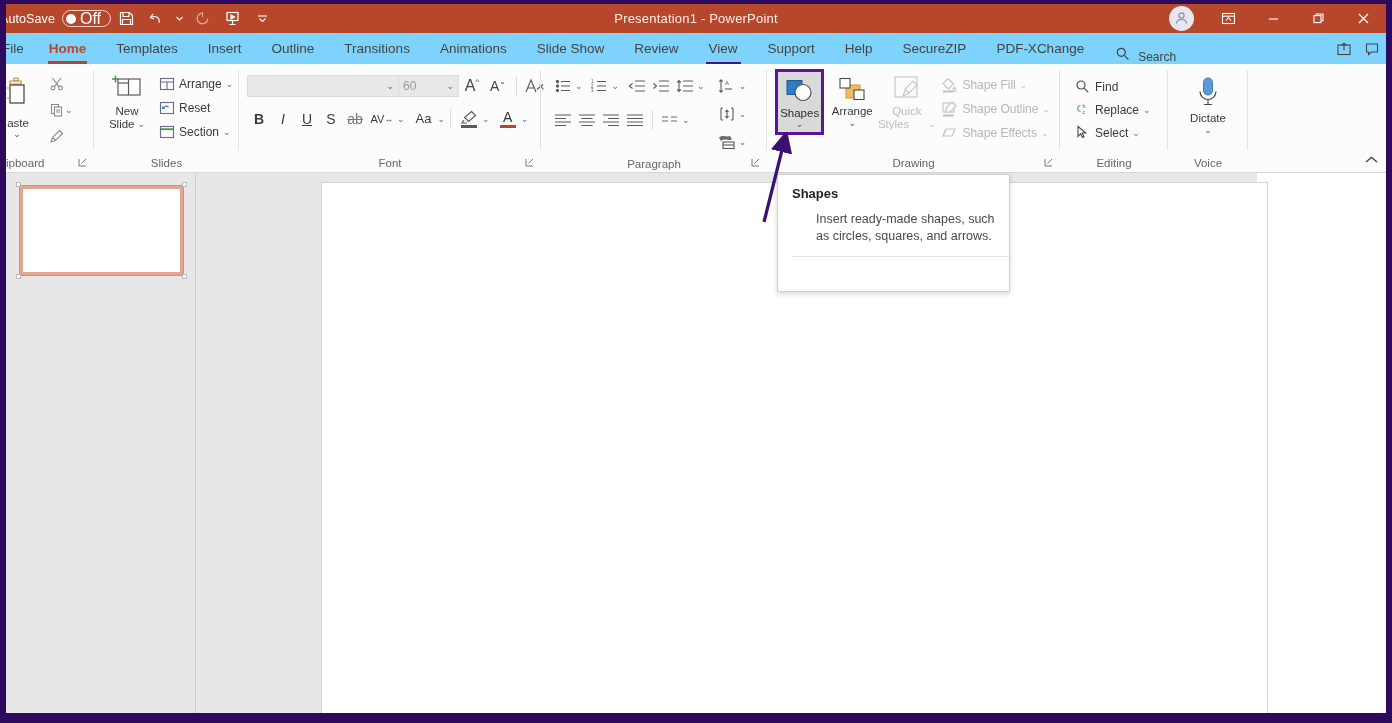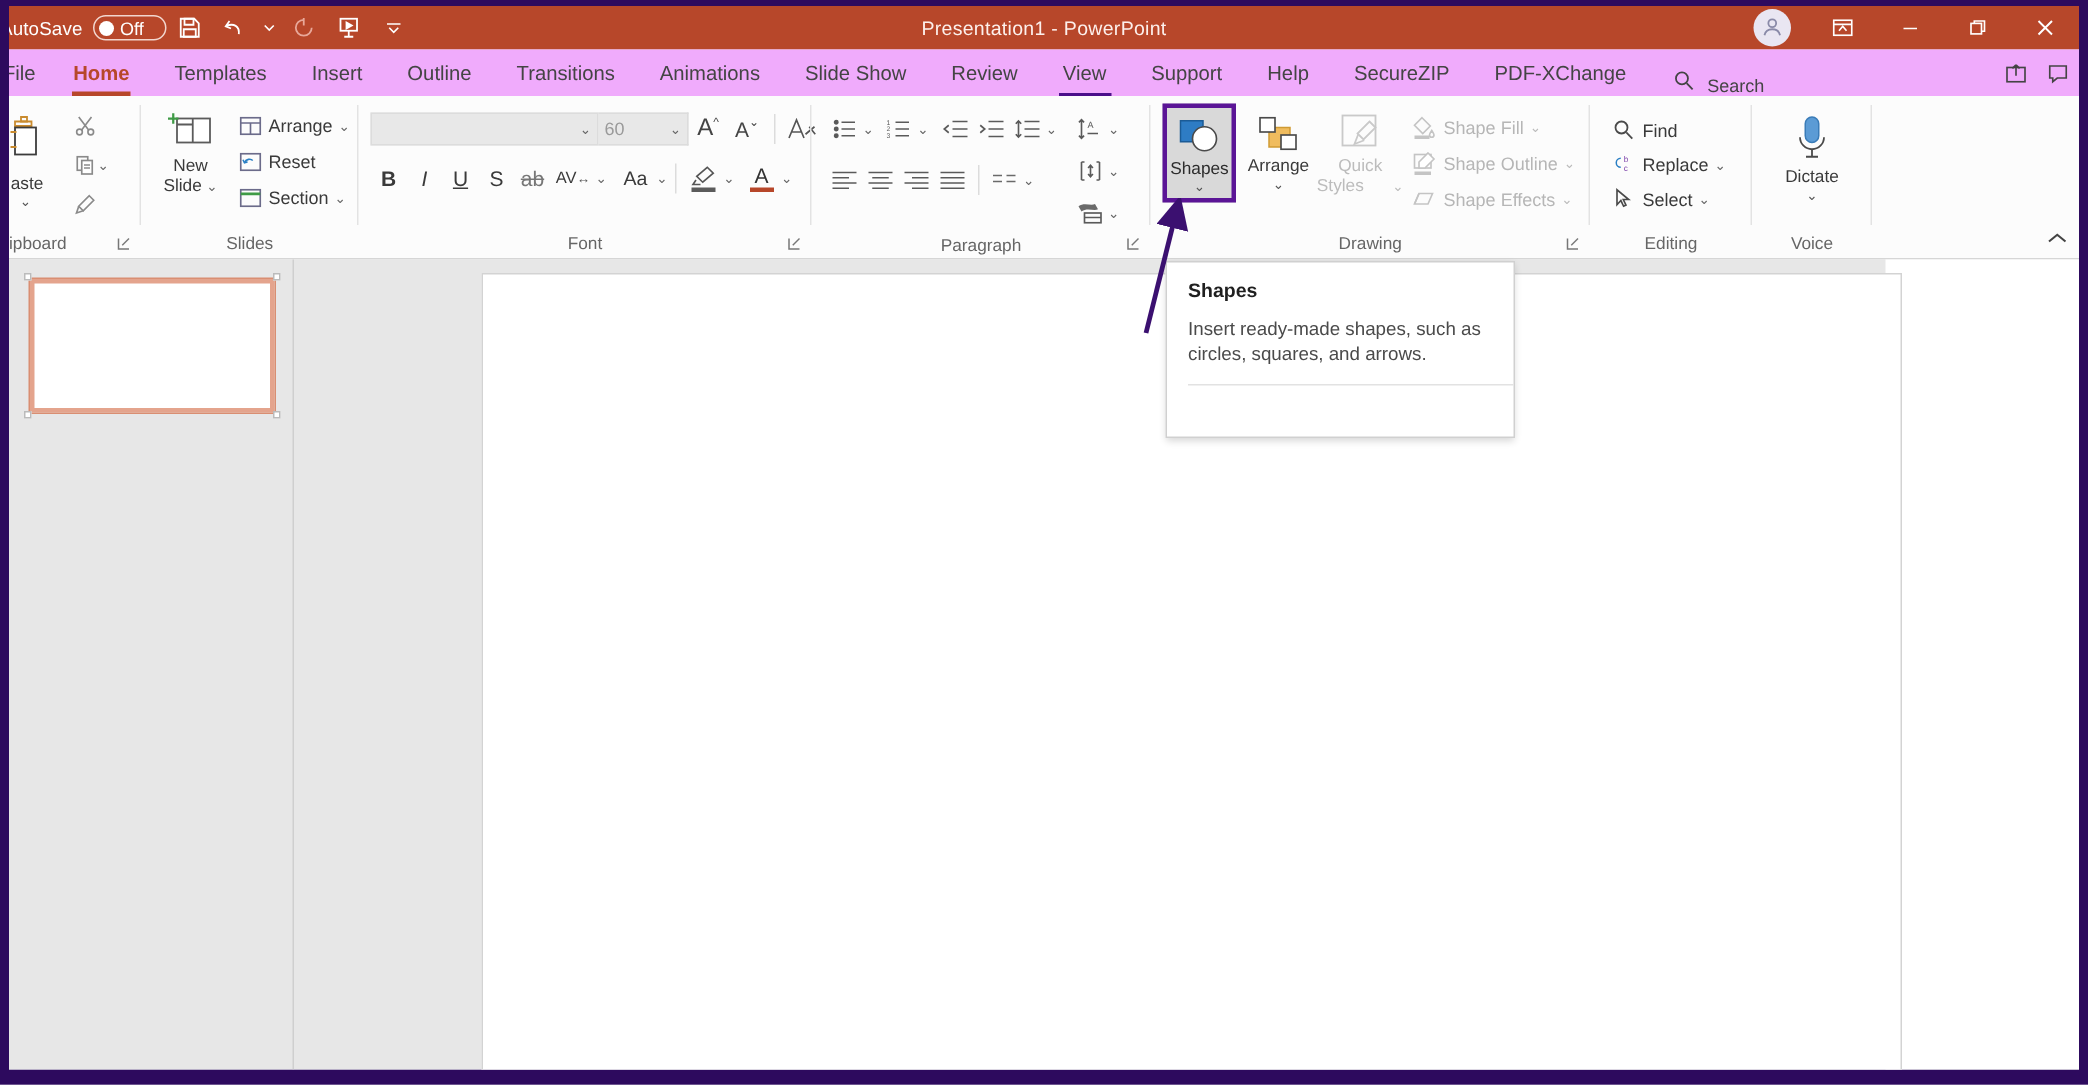--- a/index.html
+++ b/index.html
@@ -35,21 +35,21 @@
     display: flex; align-items: center; gap: 7px;
     font-size: 12.5px; color: #fff; margin-left: -6px;
   }
   .autosave-label { letter-spacing: .1px; }
   .toggle {
     width: 49px; height: 17px; border-radius: 9px;
     border: 1px solid #f2d6ce; display: flex; align-items: center;
     padding: 0 3px; gap: 4px;
   }
   .toggle .knob { width: 10px; height: 10px; border-radius: 50%; background: #fff; }
-  .toggle .st { font-size: 12px; color: #fff; }
+  .toggle .st { font-size: 16px; color: #fff; }
   .qat-btn {
     width: 30px; height: 26px; display: flex; align-items: center;
     justify-content: center; color: #fff;
   }
   .qat-btn svg { display:block; }
   .title-center {
     position: absolute; left: 0; right: 0; text-align: center;
     font-size: 13px; color: #fdf0ec; pointer-events: none;
     letter-spacing: .2px;
   }
@@ -59,21 +59,21 @@
     background: #e9e6f2; margin-right: 12px;
     display: flex; align-items: center; justify-content: center;
   }
   .wbtn {
     width: 45px; height: 29px; display: flex; align-items: center;
     justify-content: center; color: #fff;
   }
 
   
   .tabbar {
-    height: 31px; background: #f0abfc; display: flex; align-items: stretch;
+    height: 31px; background: #7dd3fc; display: flex; align-items: stretch;
     font-size: 13.5px; color: #3b3b3b; position: relative;
   }
   .tab {
     display: flex; align-items: center; padding: 0 15px;
     position: relative; white-space: nowrap; color: #444;
   }
   .tab.first { padding-left: 0; margin-left: -4px; padding-right: 10px; }
   .tab.active { color: #b7472a; font-weight: bold; }
   .tab.active::after {
     content: ""; position: absolute; left: 14px; right: 14px; bottom: 0;
@@ -216,21 +216,21 @@
   .rightpad { position:absolute; right:0; top:0; bottom:0; width: 129px; background:#ffffff; }
 
   
   .tooltip {
     position: absolute; left: 771px; top: 170px; width: 233px; height: 118px;
     background: #ffffff; border: 1px solid #d0d0d0;
     box-shadow: 0 2px 5px rgba(0,0,0,.16);
     padding: 11px 14px 0 14px; z-index: 40;
   }
   .tt-title { font-size: 13px; font-weight: bold; color: #1f1f1f; margin-bottom: 10px; }
-  .tt-desc { font-size: 12.5px; color: #4a4a4a; line-height: 17px; }
+  .tt-desc { font-size: 12.5px; color: #4a4a4a; line-height: 17px; margin-left: 24px; }
   .tt-sep { height: 1px; background: #e2e2e2; margin: 11px -14px 0 0px; }
   .tt-link {
     display: flex; align-items: center; gap: 8px; margin-top: 8px;
     font-size: 12.5px; font-weight: bold; color: #1f1f1f;
   }
 
   
   .annot { position: absolute; left: 752px; top: 128px; z-index: 45; pointer-events: none; }
 </style>
 </head>

